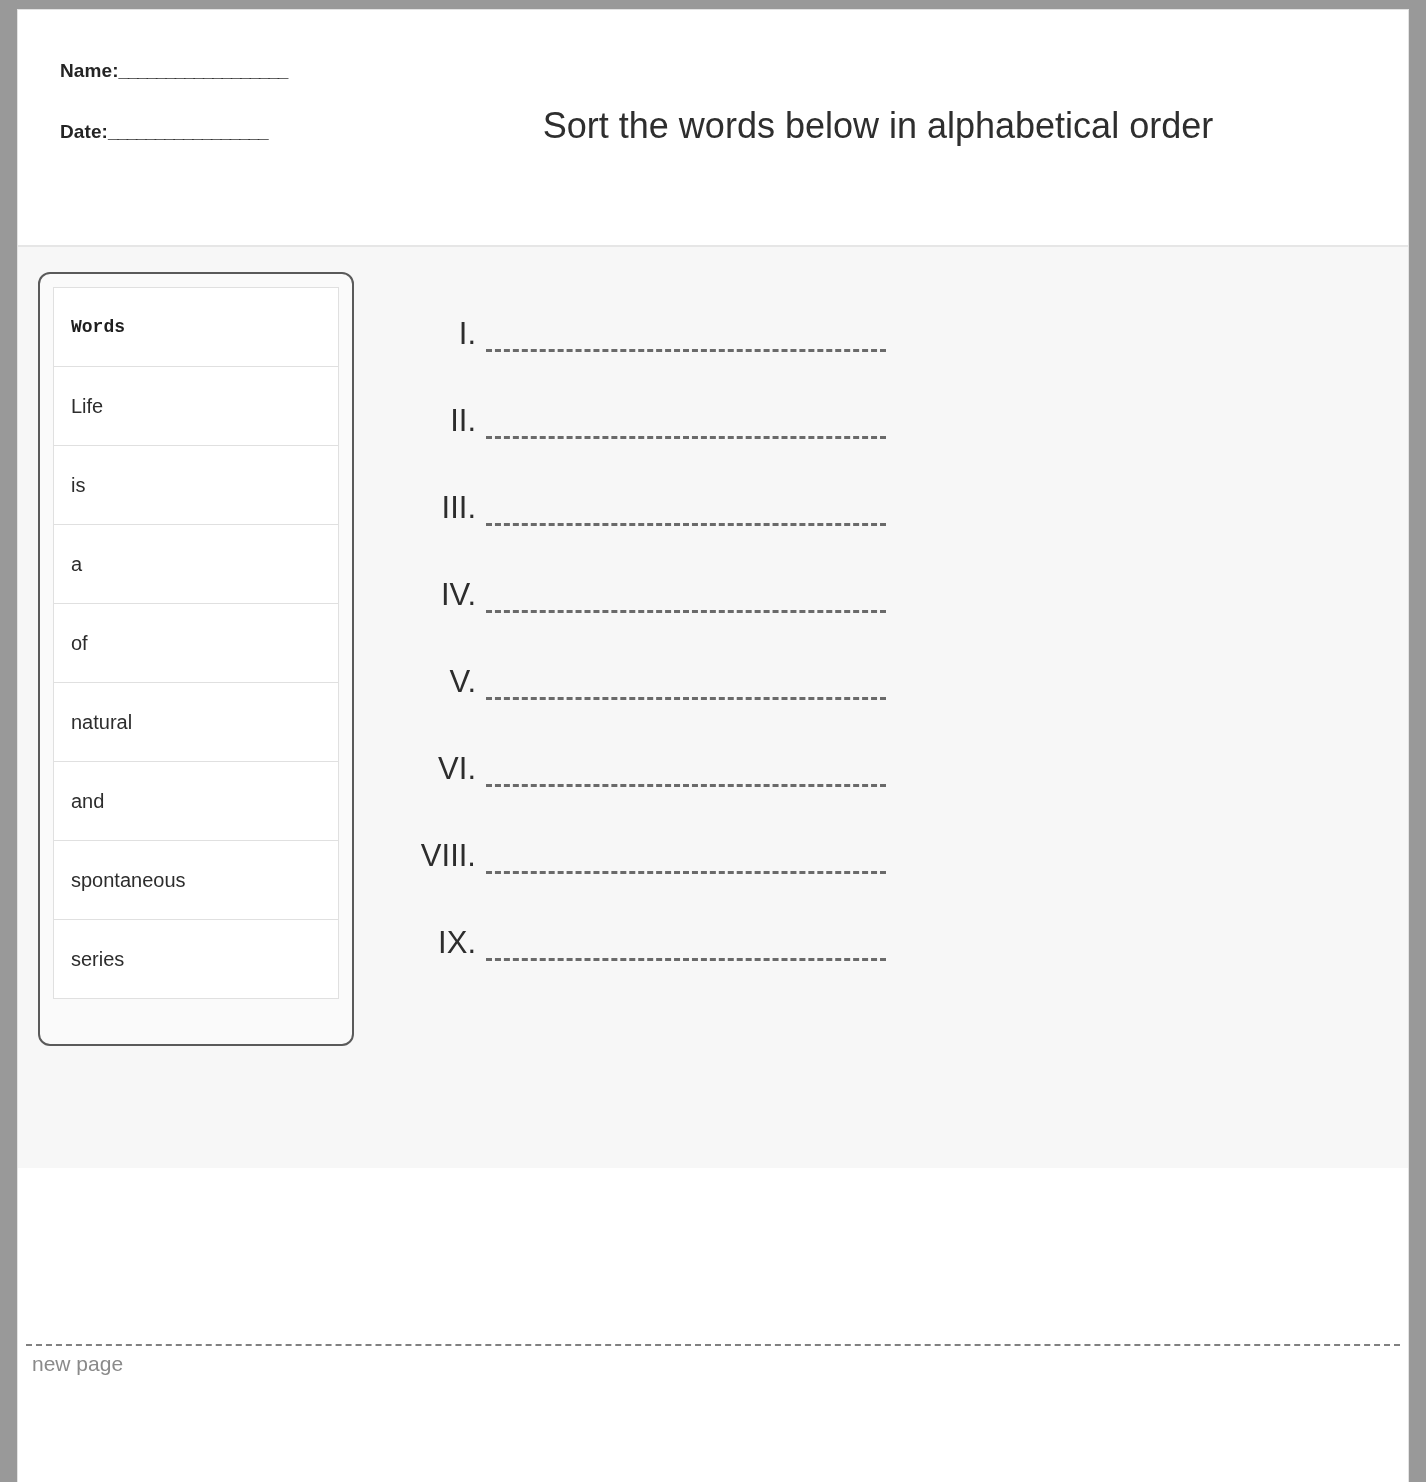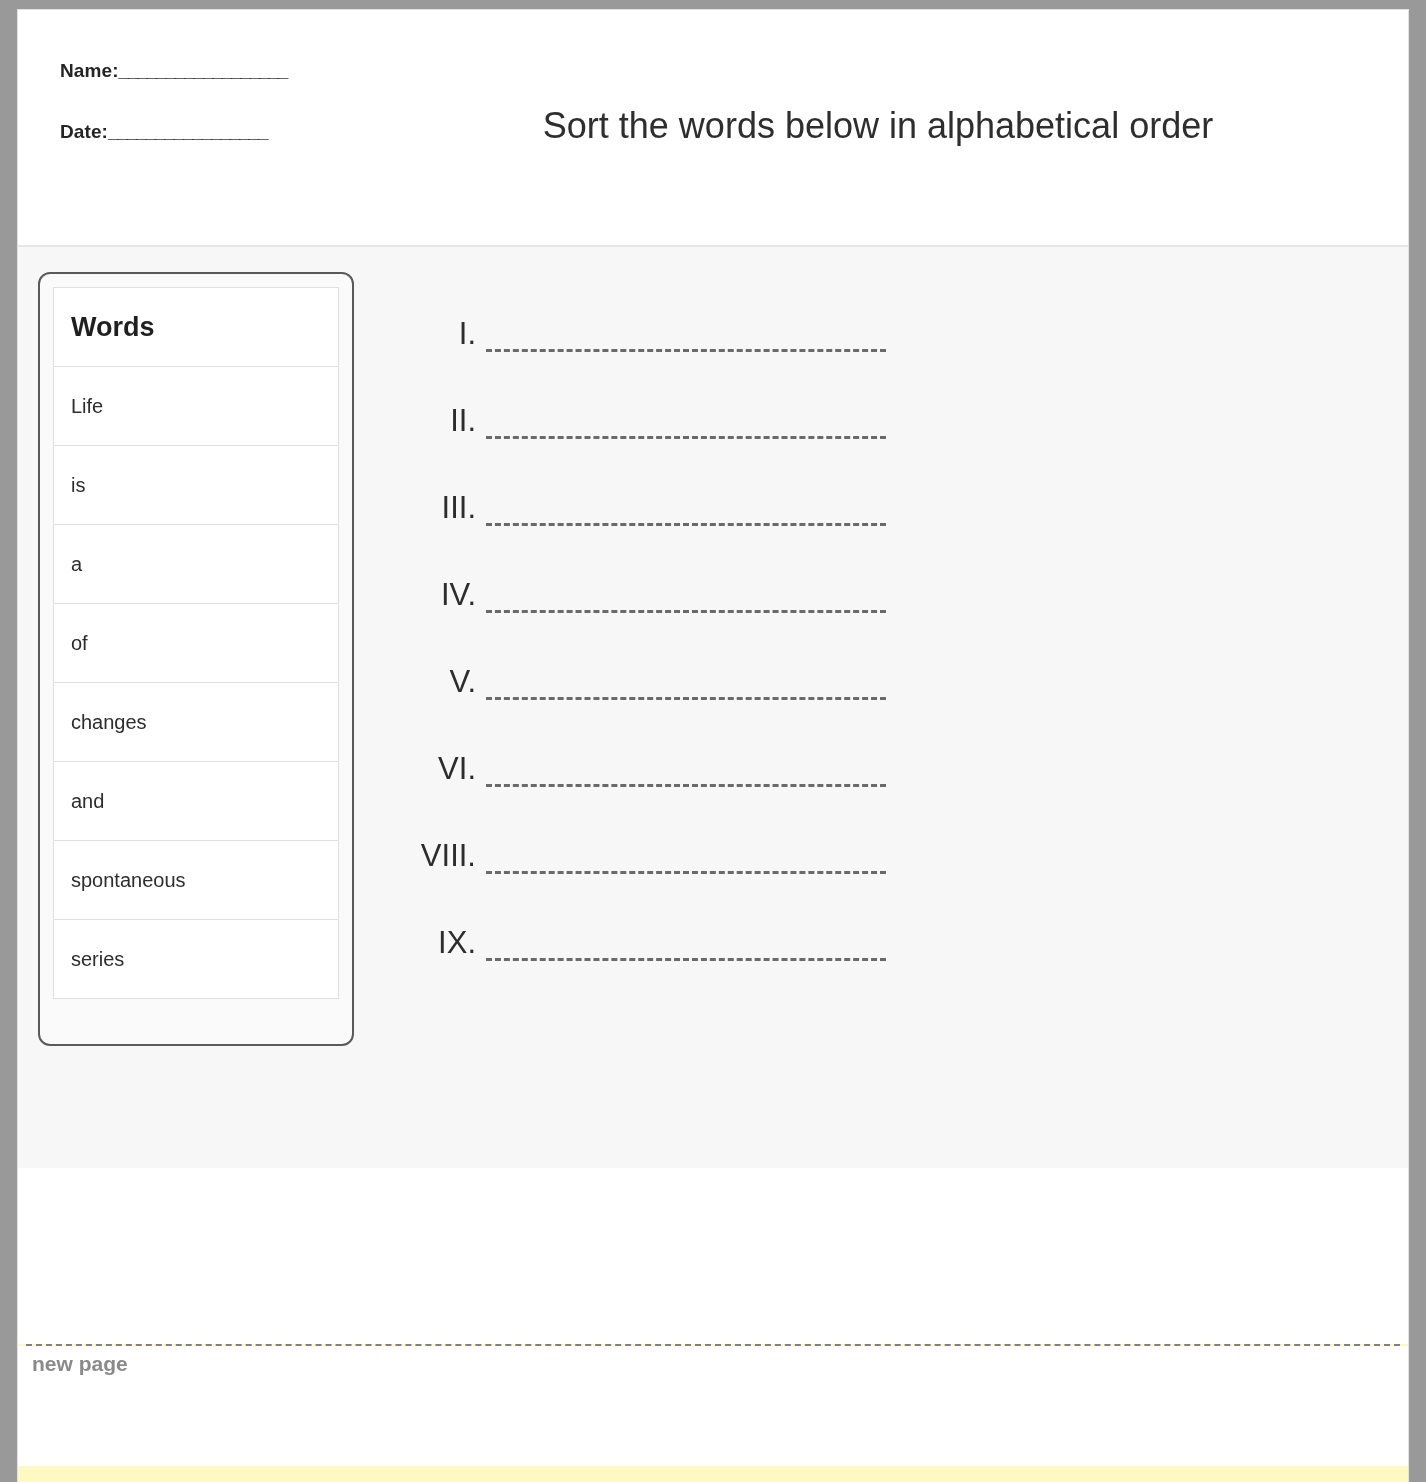--- a/index.html
+++ b/index.html
@@ -21,21 +21,21 @@
     height: 1482px;
     background: #999999;
     overflow: hidden;
   }
   .page {
     position: absolute;
     left: 18px;
     top: 10px;
     width: 1390px;
     bottom: 0;
-    background: #fef9c3;
+    background: #ffffff;
     box-shadow: 0 0 0 1px #e3e3e3;
     overflow: hidden;
   }
 
   
   .header {
     position: relative;
     height: 237px;
     background: #ffffff;
     border-bottom: 2px solid #e6e6e6;
@@ -104,22 +104,23 @@
     border-bottom: 1px solid #e0e0e0;
     font-size: 20px;
     color: #2d2d2d;
     vertical-align: middle;
     overflow: hidden;
     white-space: nowrap;
   }
   .words-table tr:last-child td { border-bottom: none; }
   .words-table td.th {
     font-weight: bold;
-    font-size: 27px;
+    font-size: 18px;
     color: #1f1f1f;
+    font-family: Liberation Mono, monospace;
   }
 
   
   .answers {
     position: absolute;
     left: 366px;
     top: 24px;
     width: 540px;
   }
   .answer-row {
@@ -157,21 +158,20 @@
     border-top: 2px dashed #808080;
     margin: 0 8px 0 8px;
   }
   .newpage-label {
     position: absolute;
     left: 6px;
     top: 6px;
     font-size: 21px;
     color: #8a8a8a;
     white-space: nowrap;
-    font-weight: bold;
   }
   .after-page {
     background: #ffffff;
     height: 120px;
   }
 </style>
 </head>
 <body>
 
 <div class="viewport">
@@ -205,21 +205,21 @@
             <tr>
                 <td>is</td>
               </tr>
             <tr>
                 <td>a</td>
               </tr>
             <tr>
                 <td>of</td>
               </tr>
             <tr>
-                <td>changes</td>
+                <td>natural</td>
               </tr>
             <tr>
                 <td>and</td>
               </tr>
             <tr>
                 <td>spontaneous</td>
               </tr>
             <tr>
                 <td>series</td>
               </tr>

